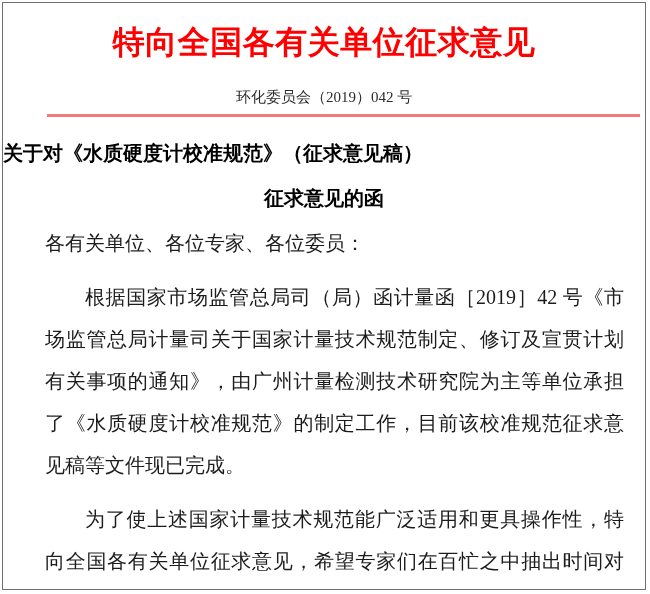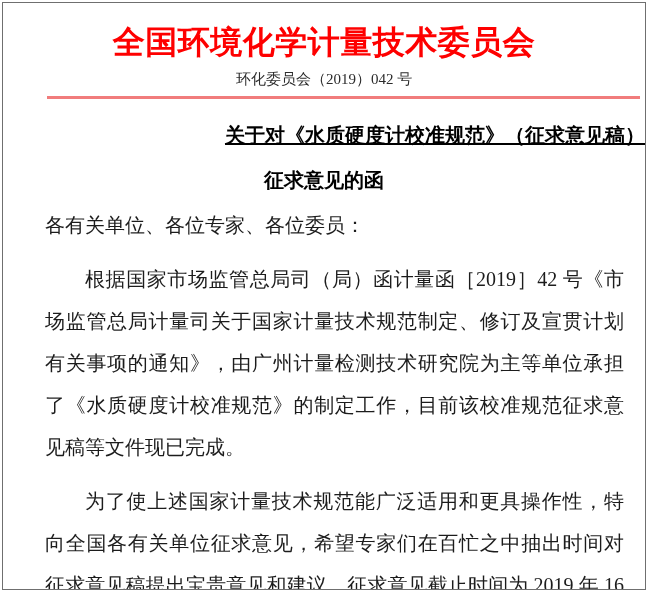--- a/index.html
+++ b/index.html
@@ -25,40 +25,39 @@
     margin: 22px 0 0 0;
     text-align: center;
     font-family: "Liberation Sans", "DejaVu Sans", sans-serif;
     font-weight: bold;
     font-size: 32px;
     line-height: 34px;
     letter-spacing: 0.5px;
     color: #fe0000;
   }
   .doc-number {
-    margin-top: 12px;
+    margin-top: 30px;
     text-align: center;
     font-size: 15px;
     line-height: 16px;
     color: #2b2b2b;
   }
   .red-rule {
     margin: 9px 5px 0 44px;
     height: 2.5px;
     background: #f17c7c;
   }
   .subject-line1 {
     margin-top: 24px;
-    text-align: right;
+    text-align: left;
     font-family: "Liberation Sans", "DejaVu Sans", sans-serif;
     font-weight: bold;
     font-size: 20px;
     line-height: 24px;
     color: #000000;
-    text-decoration: underline;
   }
   .subject-line2 {
     margin-top: 21px;
     text-align: center;
     font-family: Liberation Sans, sans-serif;
     font-weight: bold;
     font-size: 20px;
     line-height: 24px;
     color: #000000;
   }
@@ -75,21 +74,21 @@
   }
   .para {
     text-indent: 2em;
   }
 </style>
 </head>
 <body>
 
 <div class="page">
 
-  <div class="org-title">全国环境化学计量技术委员会</div>
+  <div class="org-title">特向全国各有关单位征求意见</div>
 
   <div class="doc-number">环化委员会（2019）042 号</div>
 
   <div class="red-rule"></div>
 
   <div class="subject-line1">关于对《水质硬度计校准规范》（征求意见稿）</div>
 
   <div class="subject-line2">征求意见的函</div>
 
   <div class="body-text">

